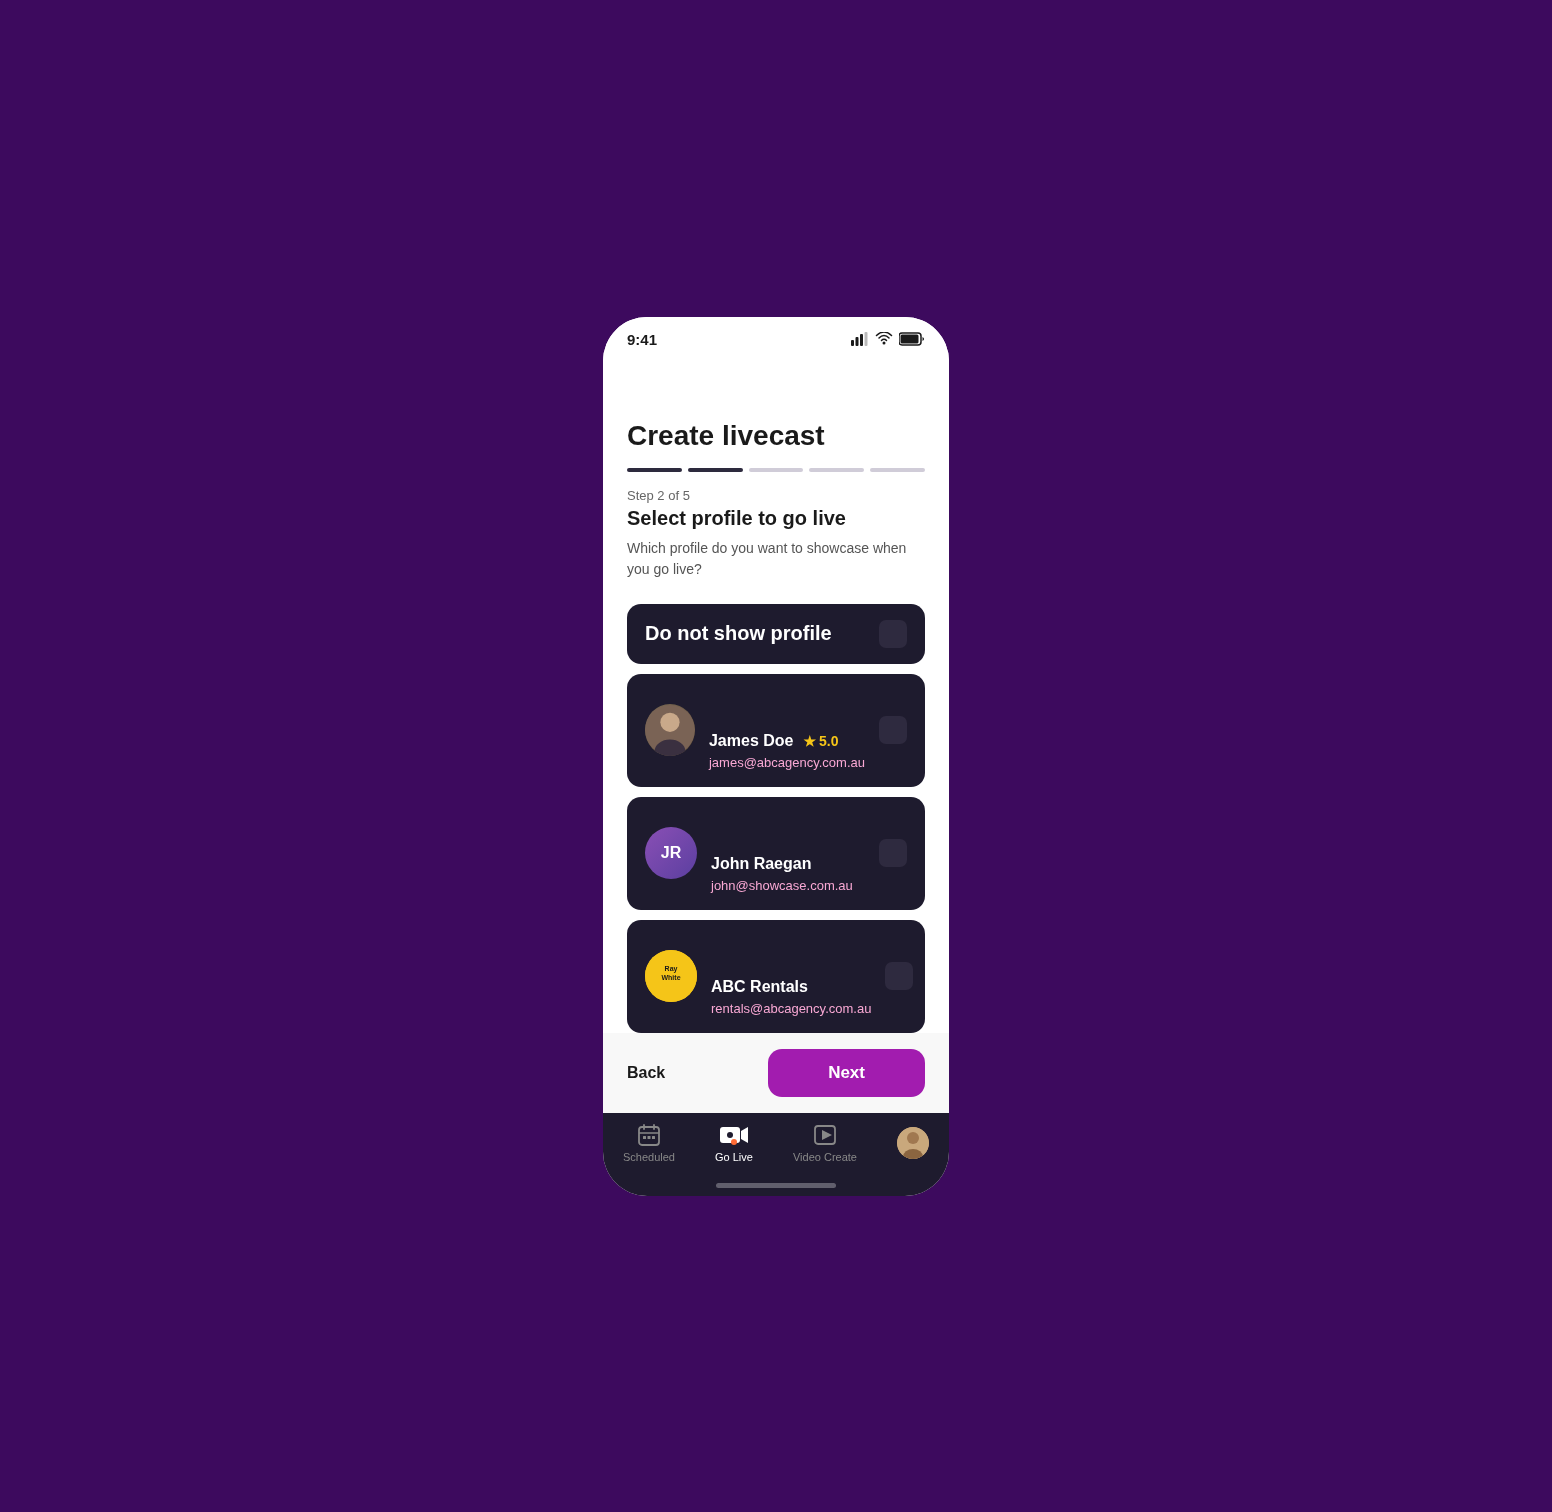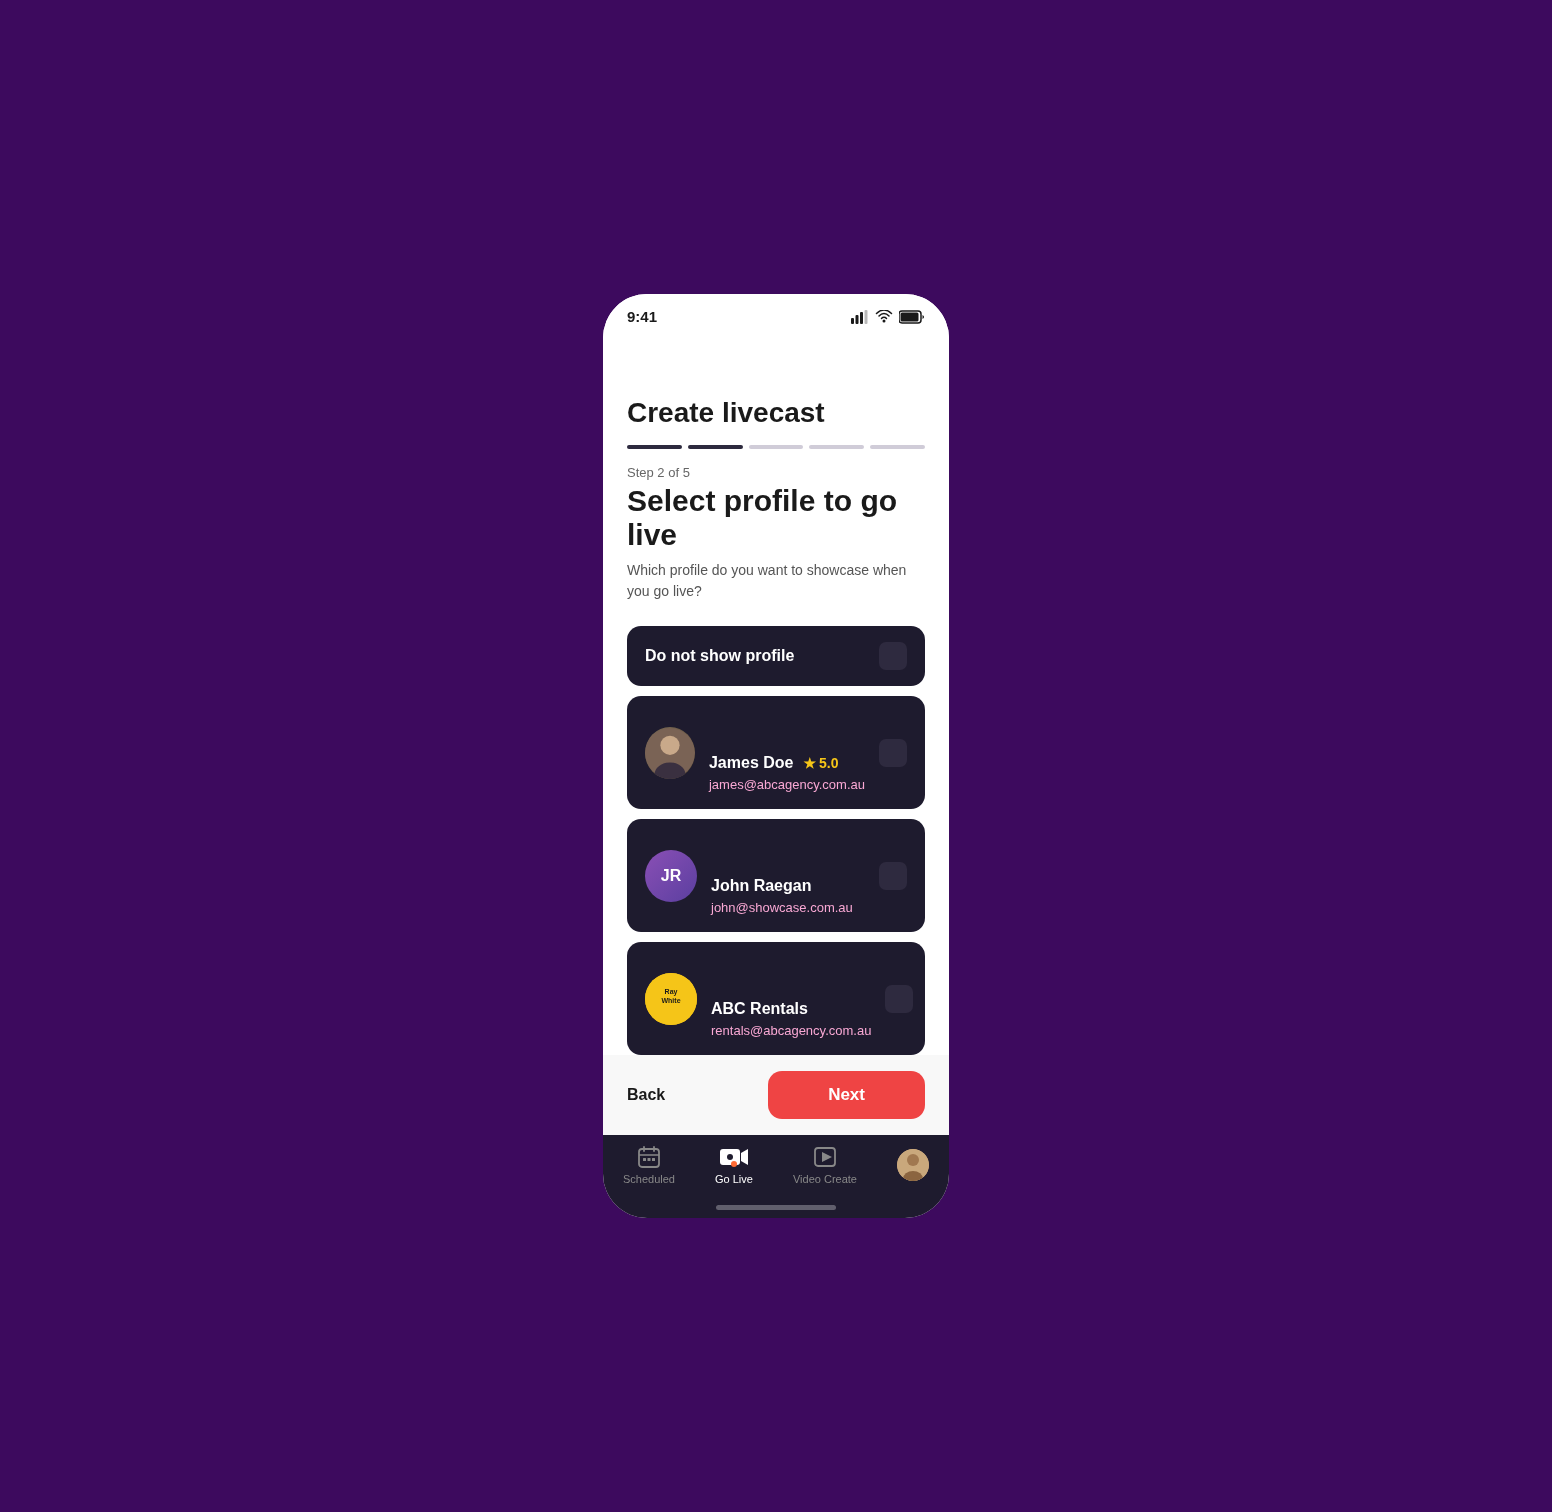--- a/index.html
+++ b/index.html
@@ -59,21 +59,21 @@
       height: 4px;
       flex: 1;
       border-radius: 2px;
     }
     .step-label {
       font-size: 13px;
       color: #666;
       margin-bottom: 4px;
     }
     .step-title {
-      font-size: 30px;
+      font-size: 20px;
       font-weight: 700;
       color: #1a1a1a;
       margin-bottom: 8px;
     }
     .step-description {
       font-size: 14px;
       color: #555;
       line-height: 1.5;
       margin-bottom: 24px;
     }
@@ -90,21 +90,21 @@
       align-items: center;
       cursor: pointer;
     }
     .profile-card-no-avatar {
       justify-content: space-between;
     }
     .profile-card-with-avatar {
       gap: 14px;
     }
     .profile-name-only {
-      font-size: 16px;
+      font-size: 20px;
       font-weight: 600;
       color: #ffffff;
       flex: 1;
     }
     .avatar-initials {
       width: 52px;
       height: 52px;
       border-radius: 50%;
       display: flex;
       align-items: center;
@@ -159,21 +159,21 @@
     }
     .back-button {
       font-size: 16px;
       font-weight: 600;
       color: #1a1a1a;
       background: none;
       border: none;
       cursor: pointer;
     }
     .next-button {
-      background: #ef4444;
+      background: #a21caf;
       color: #ffffff;
       font-size: 17px;
       font-weight: 600;
       padding: 14px 60px;
       border-radius: 14px;
       border: none;
       cursor: pointer;
     }
     .tab-bar {
       background: #1e1b2e;

